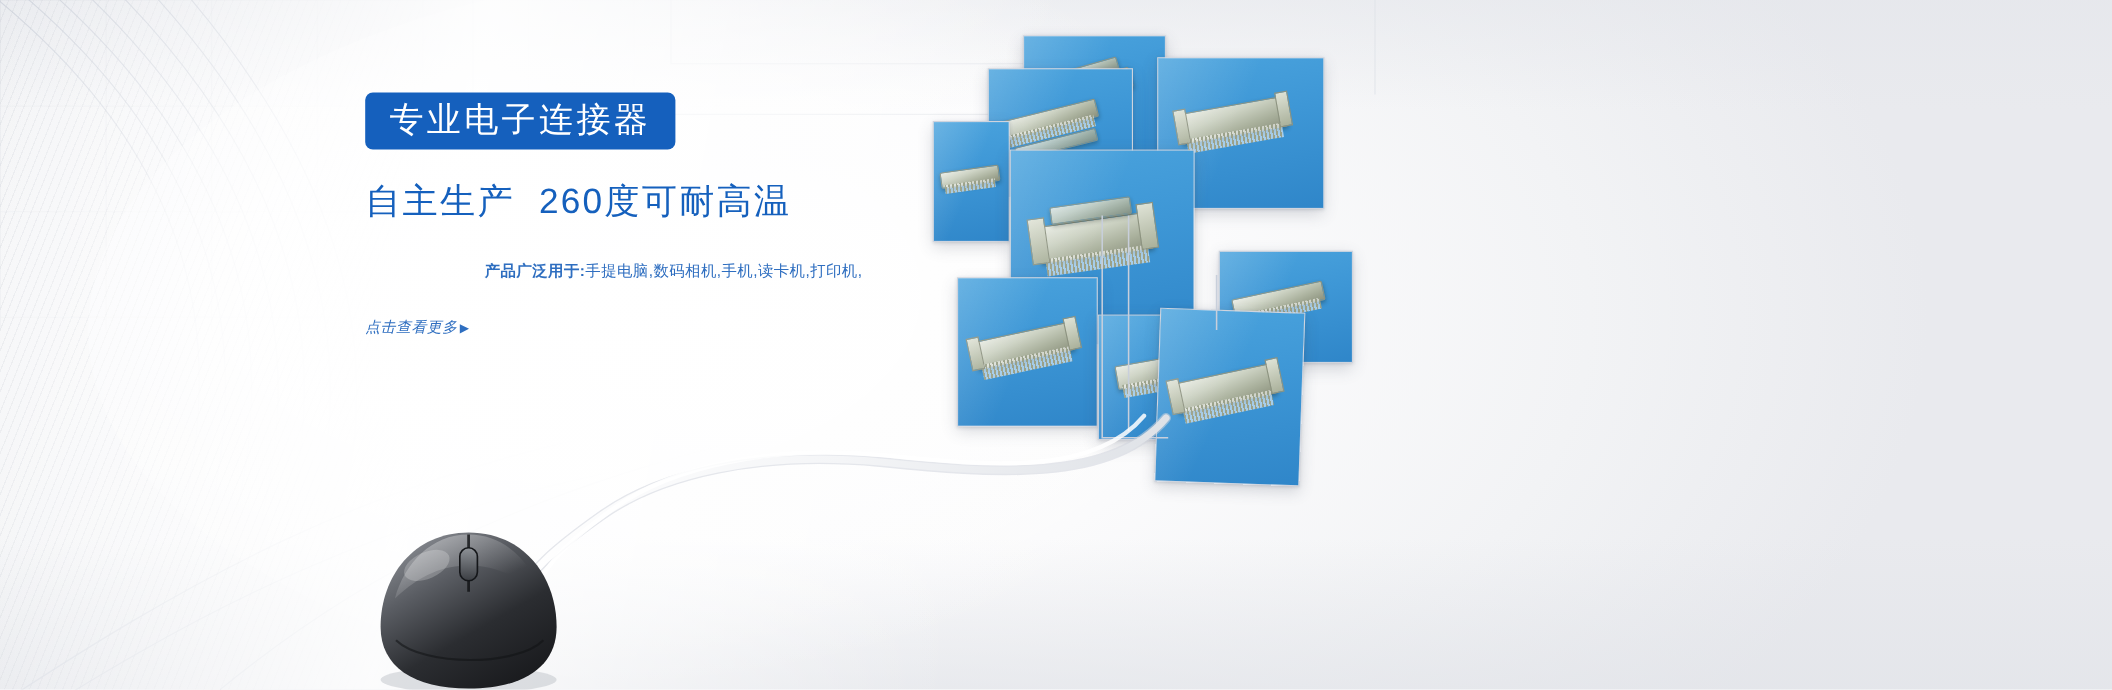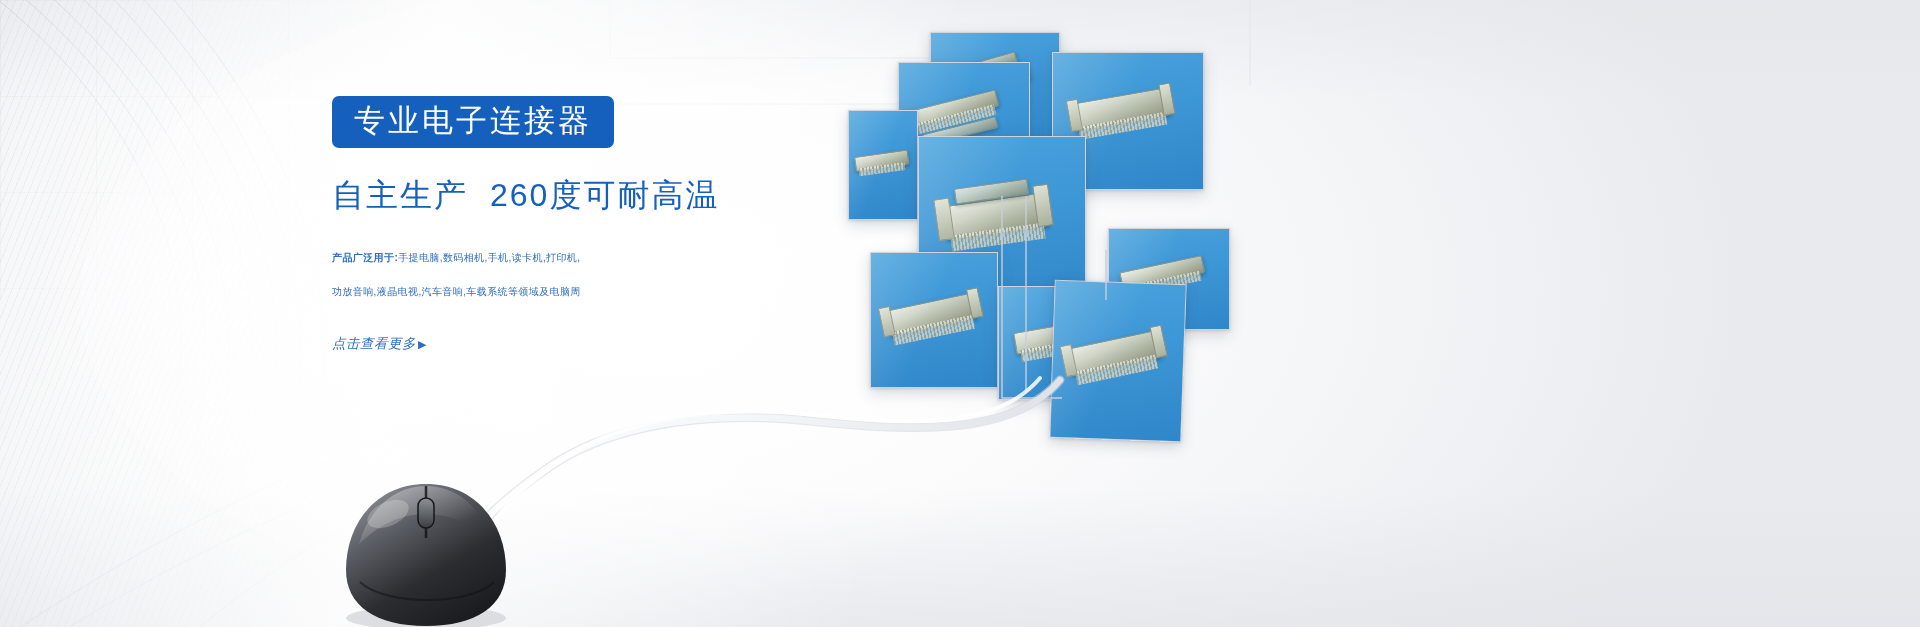--- a/index.html
+++ b/index.html
@@ -37,21 +37,21 @@
   .bg-hatch{
     position:absolute;left:0;top:0;width:520px;height:627px;opacity:.5;
     background-image:repeating-linear-gradient(112deg, rgba(198,202,210,.55) 0px, rgba(198,202,210,.55) 1px, rgba(255,255,255,0) 1px, rgba(255,255,255,0) 7px);
     -webkit-mask-image:linear-gradient(90deg, rgba(0,0,0,.9), rgba(0,0,0,0) 85%);
     mask-image:linear-gradient(90deg, rgba(0,0,0,.9), rgba(0,0,0,0) 85%);
     pointer-events:none;
   }
   .bg-swoosh{position:absolute;left:0;top:0;width:1920px;height:627px;pointer-events:none;}
 
   
-  .copy{position:absolute;left:332px;top:96px;width:520px;}
+  .copy{position:absolute;left:332px;top:84px;width:520px;}
   .badge{
     display:inline-block;
     padding:9px 22px 12px 22px;
     border-radius:7px;
     color:#ffffff;
     font-size:31px;
     line-height:1;
     letter-spacing:3px;
     font-weight:400;
     white-space:nowrap;
@@ -60,24 +60,25 @@
     margin-top:31px;
     font-size:32px;
     line-height:1;
     letter-spacing:2px;
     white-space:nowrap;
     font-weight:400;
   }
   .headline .gap{display:inline-block;width:22px;}
   .paragraph{margin-top:30px;width:452px;}
   .paragraph .pline{
-    font-size:10px;
+    font-size:14px;
     line-height:34px;
     letter-spacing:.4px;
     white-space:nowrap;
+    text-align:right;
   }
   .paragraph .lead{font-weight:700;}
   .cta{
     display:inline-block;
     margin-top:26px;
     font-size:13.5px;
     letter-spacing:.5px;
     text-decoration:none;
     white-space:nowrap;
     cursor:pointer;
@@ -329,19 +330,18 @@
   <div class="copy">
 
     <div class="badge" style="background:#1560bd;color:#ffffff;">专业电子连接器</div>
 
     <div class="headline" style="color:#1560bd;">
       <span>自主生产</span><span class="gap"></span><span>260度可耐高温</span>
     </div>
 
     <div class="paragraph" style="color:#2e6ec0;">
       <div class="pline"><span class="lead">产品广泛用于:</span><span>手提电脑,数码相机,手机,读卡机,打印机,</span></div>
-      <div class="pline">功放音响,液晶电视,汽车音响,车载系统等领域及电脑周</div>
     </div>
 
     <a class="cta" href="#" style="color:#2e6ec0;font-style:italic;"><span>点击查看更多</span><span class="arrow">▶</span></a>
   </div>
 
 </div>
 
 </body></html>

